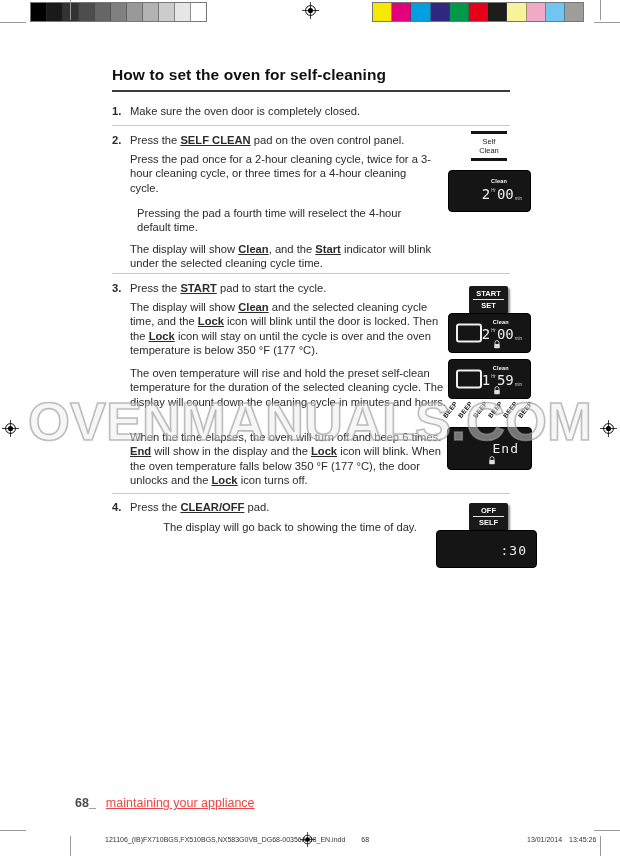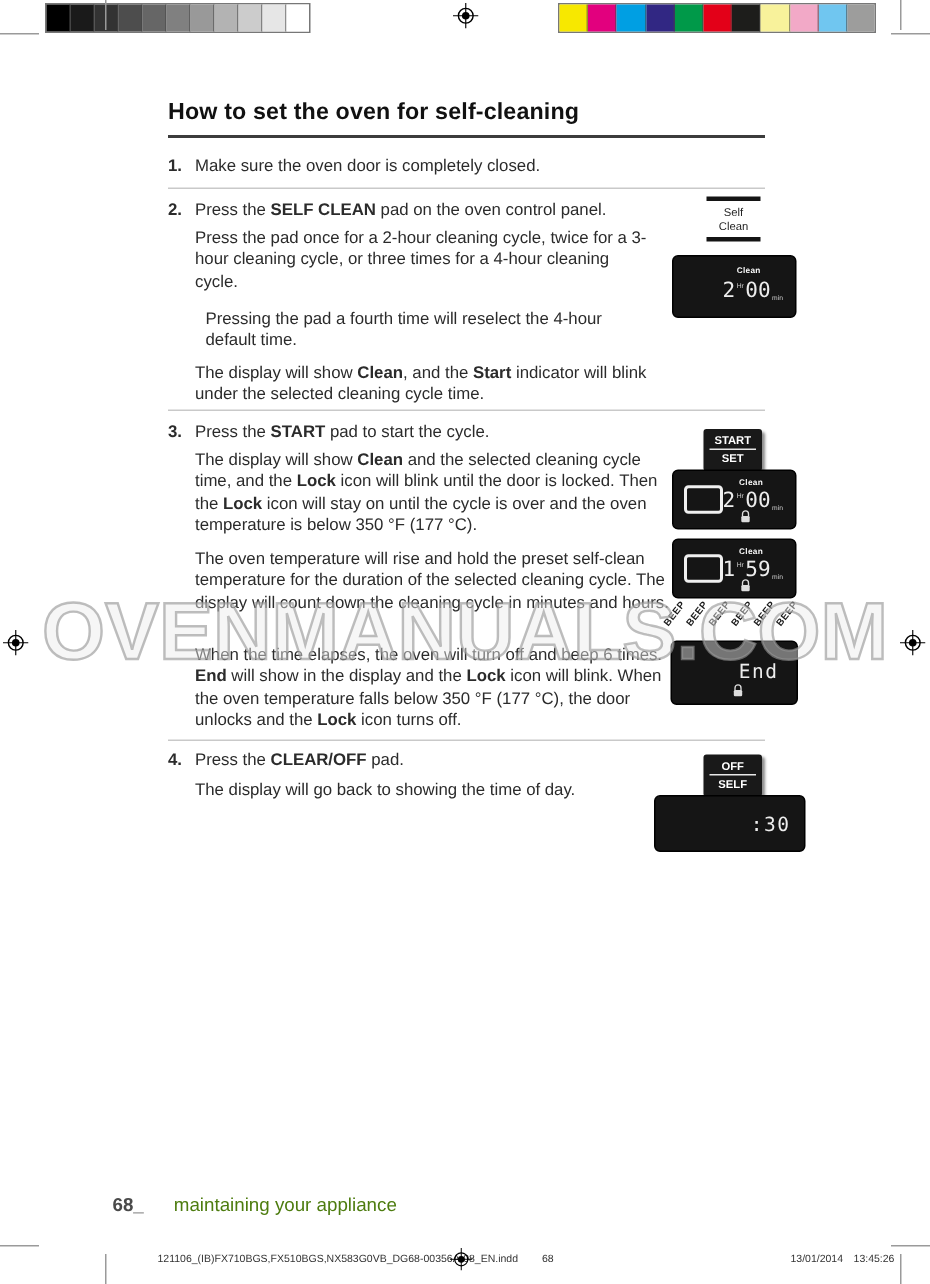--- a/index.html
+++ b/index.html
@@ -1,18 +1,18 @@
 <!DOCTYPE html>
 <html><head>
 <meta charset="utf-8">
 <style>
   html,body{margin:0;padding:0;background:#fff;}
   .page{position:relative;width:620px;height:856px;background:#ffffff;overflow:hidden;
         font-family:"Liberation Sans",sans-serif;color:#2b2b2b;}
-  .b{font-weight:bold;}
+  .b{font-weight:bold;text-decoration:underline;}
 
   
   .calbar{position:absolute;display:flex;height:20px;top:2px;border:1px solid #777;box-sizing:border-box;}
   .calbar div{flex:1;border-right:1px solid rgba(70,70,70,.55);}
   .calbar div:last-child{border-right:none;}
   .graybar{left:30px;width:177px;}
   .colorbar{left:372px;width:212px;}
   .cropline{position:absolute;background:#9a9a9a;}
   .regmark{position:absolute;}
 
@@ -53,21 +53,21 @@
   .oven-icon{position:absolute;left:7px;top:50%;transform:translateY(-50%);
      width:22px;height:15px;border:2px solid #f0f0f0;border-radius:3px;}
   .locksvg{position:absolute;}
   .beeps{position:absolute;left:443px;top:404px;width:94px;height:24px;}
   .beep{position:absolute;top:8px;font-size:6.5px;font-weight:bold;color:#1a1a1a;
      transform:rotate(-52deg);transform-origin:left bottom;letter-spacing:.3px;}
 
   
   .footer{position:absolute;left:75px;top:796px;font-size:12.5px;}
   .footer .fnum{font-weight:bold;color:#4a4a4a;}
-  .footer .fsec{color:#4d7c0f;margin-left:20px;}
+  .footer .fsec{color:#ef4444;margin-left:10px;text-decoration:underline;}
   .printline{position:absolute;top:836px;font-size:7px;color:#333;white-space:nowrap;}
   .pl-left{left:105px;}
   .pl-right{left:527px;}
   .pl-right span{margin-right:7px;}
 </style>
 </head>
 <body>
 
 <div class="page">
 
@@ -156,21 +156,21 @@
   </div>
   <div class="para" style="left:130px;top:300px;width:314px;"><span>The display will show </span><span class="b">Clean</span><span> and the selected cleaning cycle time, and the </span><span class="b">Lock</span><span> icon will blink until the door is locked. Then the </span><span class="b">Lock</span><span> icon will stay on until the cycle is over and the oven temperature is below 350 °F (177 °C).</span></div>
   <div class="para" style="left:130px;top:366px;width:316px;"><span>The oven temperature will rise and hold the preset self-clean temperature for the duration of the selected cleaning cycle. The display will count down the cleaning cycle in minutes and hours.</span></div>
   <div class="para" style="left:130px;top:430px;width:314px;"><span>When the time elapses, the oven will turn off and beep 6 times. </span><span class="b">End</span><span> will show in the display and the </span><span class="b">Lock</span><span> icon will blink. When the oven temperature falls below 350 °F (177 °C), the door unlocks and the </span><span class="b">Lock</span><span> icon turns off.</span></div>
   <div class="divider" style="top:493px;"></div>
 
   <div class="step" style="top:500px;">
     <span class="num">4.</span>
     <div class="stext"><span>Press the </span><span class="b">CLEAR/OFF</span><span> pad.</span></div>
   </div>
-  <div class="para" style="left:130px;top:520px;width:320px;"><span>The display will go back to showing the time of day.</span></div>
+  <div class="para" style="left:130px;top:520px;width:320px;text-align:center;"><span>The display will go back to showing the time of day.</span></div>
 
   <div class="pad-white" style="left:467px;top:131px;">
     <div class="pad-bar"></div>
     <div class="plabel">
       <div>Self</div>
       <div>Clean</div>
     </div>
     <div class="pad-bar"></div>
   </div>
 

